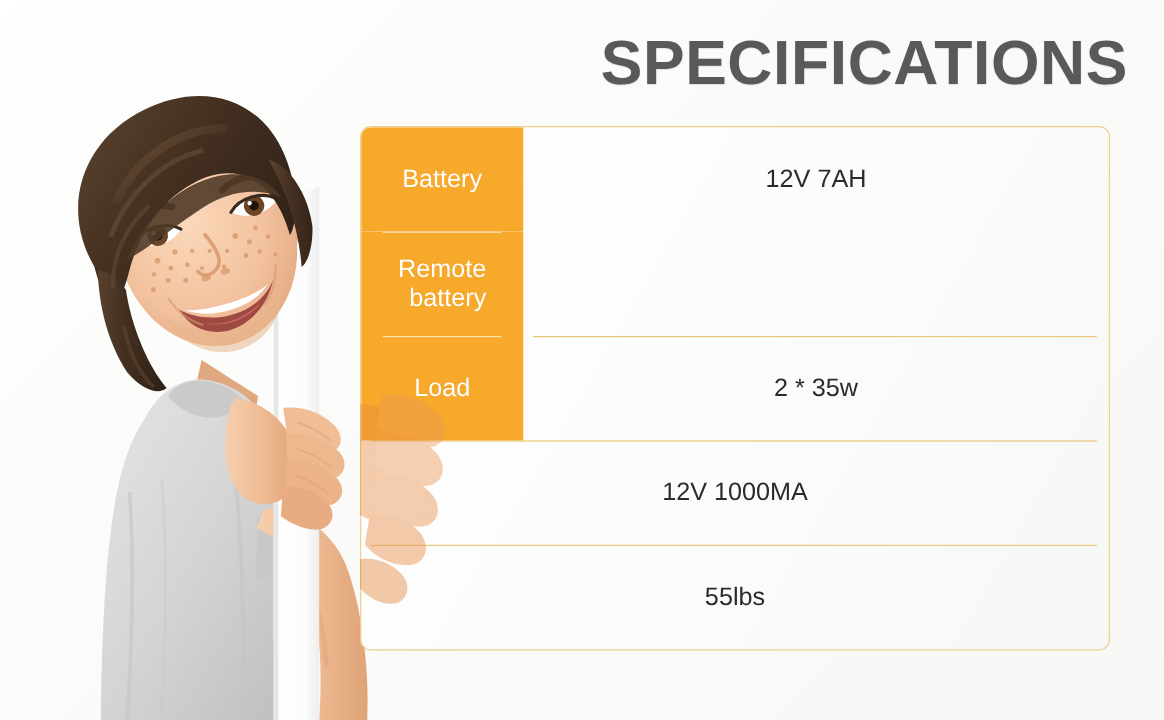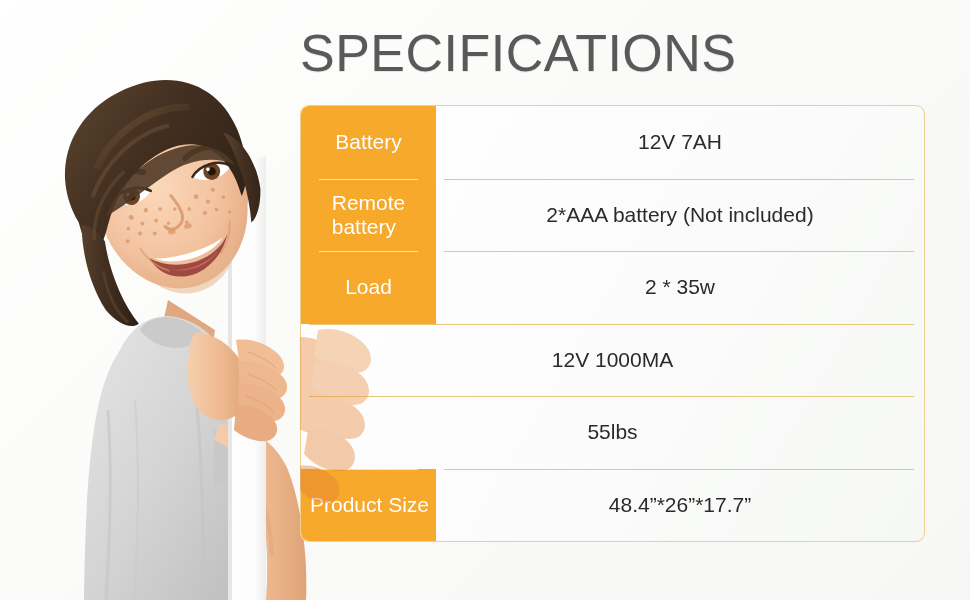--- a/index.html
+++ b/index.html
@@ -23,23 +23,23 @@
     background: linear-gradient(135deg, #ffffff 0%, #fafaf8 45%, #f7f8f6 100%);
     overflow: hidden;
   }
 
   
   #title {
     position: absolute;
     left: 300px;
     top: 22px;
     width: 640px;
-    text-align: left;
+    text-align: right;
     font-size: 52px;
-    font-weight: normal;
+    font-weight: bold;
     letter-spacing: 0.5px;
     color: #595959;
     font-family: "Liberation Sans", sans-serif;
     line-height: 62px;
     text-shadow: 0 1px 1px rgba(0,0,0,0.10);
     white-space: nowrap;
   }
 
   
   #photo {
@@ -84,21 +84,21 @@
   }
 
   .label-cell {
     width: 135px;
     flex: 0 0 135px;
     background: #f7a92b;
     color: #ffffff;
     display: flex;
     align-items: center;
     justify-content: center;
-    text-align: left;
+    text-align: right;
     font-size: 21px;
     line-height: 24px;
     position: relative;
     box-sizing: border-box;
     padding: 0 2px;
     z-index: 3;
   }
   .label-cell .label-text {
     position: relative;
     white-space: pre-line;
@@ -326,45 +326,38 @@
           <span class="label-text">Battery</span>
         </div>
         <div class="value-cell">12V 7AH</div>
       </div>
 
       <div class="spec-row">
         <div class="label-cell">
           <span class="label-text">Remote
 battery</span>
         </div>
-        <div class="value-cell">2*AAA battery (Not included)</div>
       </div>
 
       <div class="spec-row">
         <div class="label-cell">
           <span class="label-text">Load</span>
         </div>
         <div class="value-cell">2 * 35w</div>
       </div>
 
       <div class="spec-row">
         <div class="value-cell">12V 1000MA</div>
       </div>
 
       <div class="spec-row">
         <div class="value-cell">55lbs</div>
       </div>
 
 
-      <div class="spec-row">
-        <div class="label-cell wide">
-          <span class="label-text">Product Size</span>
-        </div>
-        <div class="value-cell">48.4”*26”*17.7”</div>
-      </div>
 
     </div>
   </div>
 
   <div id="hand-overlay">
     <svg width="140" height="205" viewBox="0 0 140 205" xmlns="http://www.w3.org/2000/svg">
       <path d="M-10 18 C10 14 28 22 40 36 C50 50 54 70 50 86 C44 106 24 116 6 112 C-12 106 -22 84 -20 60 Z" fill="#e8883c"></path>
       <path d="M18 10 C36 6 56 14 66 26 C74 36 72 48 62 52 C48 56 28 48 14 36 Z" fill="#eb9a54"></path>
       <path d="M14 42 C32 38 54 46 64 58 C72 68 70 80 60 84 C46 88 26 80 12 68 Z" fill="#e9914a"></path>
       <path d="M12 76 C30 72 50 80 60 92 C68 102 66 114 56 118 C42 122 22 114 10 102 Z" fill="#e78b42"></path>

